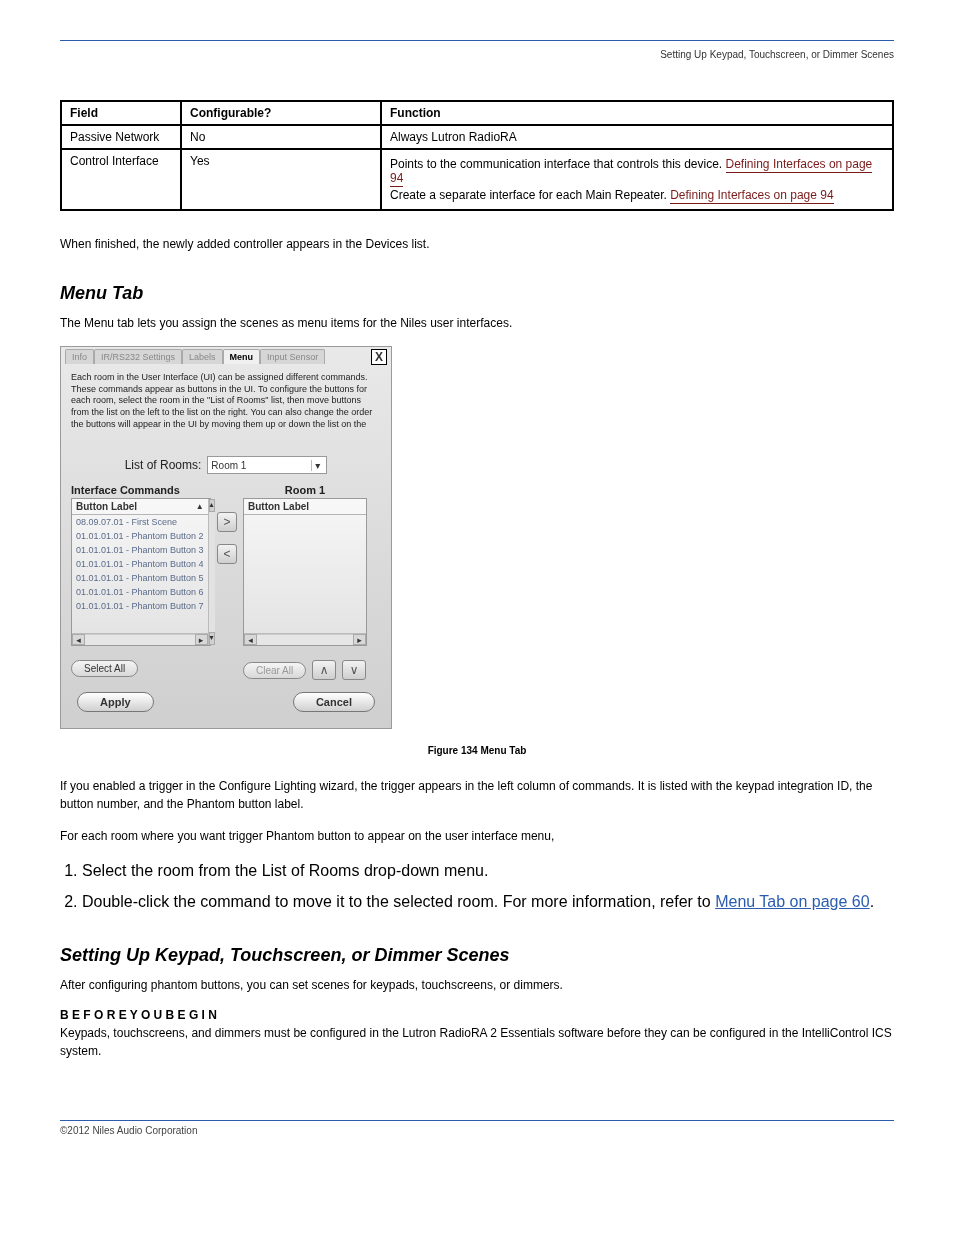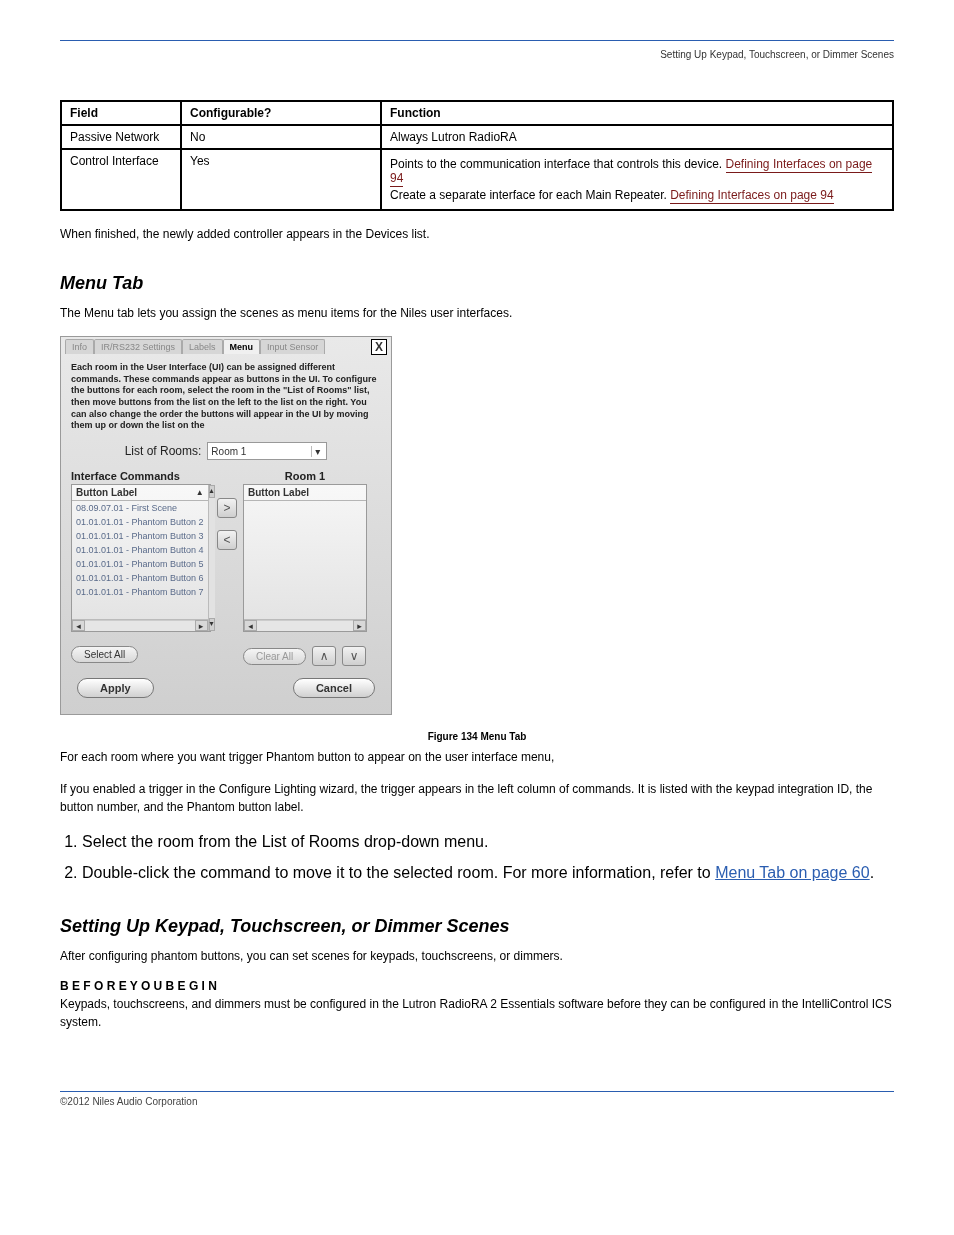--- a/index.html
+++ b/index.html
@@ -31,21 +31,21 @@
     margin: 30px 0 10px 0;
   }
   .body-text {
     font-size: 12px;
     line-height: 1.5;
     margin: 0 0 14px 0;
   }
   table.params {
     width: 100%;
     border-collapse: collapse;
-    margin: 6px 0 14px 0;
+    margin: 6px 0 24px 0;
   }
   table.params th, table.params td {
     border: 2px solid #000;
     padding: 4px 8px;
     text-align: left;
     vertical-align: top;
     font-size: 12px;
   }
   table.params th { font-weight: bold; }
   .col-field { width: 120px; }
@@ -102,24 +102,24 @@
     text-align: center;
     line-height: 14px;
     background: #fff;
     font-size: 12px;
   }
   .ui-body {
     padding: 8px 10px 14px 10px;
   }
   .ui-desc {
     font-size: 9px;
-    font-weight: bold;
+    font-weight: normal;
     line-height: 1.3;
     color: #222;
-    margin-bottom: 10px;
+    margin-bottom: 26px;
   }
   .ui-row {
     display: flex;
     align-items: center;
     justify-content: center;
     margin: 6px 0 10px 0;
     gap: 6px;
   }
   .ui-row label { font-size: 12px; color: #222; }
   .ui-select {
@@ -212,21 +212,21 @@
   }
   .ui-footer {
     display:flex; justify-content: space-between;
     padding: 12px 6px 2px 6px;
     text-align: center;
   }
   .centered-label {
     font-size: 10px;
     font-weight: bold;
     text-align: center;
-    margin: 4px 0 6px 0;
+    margin: 4px 0 21px 0;
   }
   .note-heading {
     font-weight: bold;
     font-size: 12px;
     margin: 6px 0 2px 0;
   }
   ol.steps {
     font-size: 16px;
     line-height: 1.55;
     margin: 8px 0 8px 22px;
@@ -369,22 +369,22 @@
 
     <div class="ui-footer">
       <span class="bigpill">Apply</span>
       <span class="bigpill">Cancel</span>
     </div>
   </div>
 </div>
 
 <div class="centered-label">Figure 134  Menu Tab</div>
 
+<p class="body-text">If you enabled a trigger in the Configure Lighting wizard, the trigger appears in the left column of commands. It is listed with the keypad integration ID, the button number, and the Phantom button label.</p>
 <p class="body-text">For each room where you want trigger Phantom button to appear on the user interface menu,</p>
-<p class="body-text">If you enabled a trigger in the Configure Lighting wizard, the trigger appears in the left column of commands. It is listed with the keypad integration ID, the button number, and the Phantom button label.</p>
 
 <ol class="steps">
   <li>Select the room from the List of Rooms drop-down menu.</li>
   <li>
     <span>Double-click the command to move it to the selected room. For more information, refer to </span><span class="xref2">Menu Tab on page 60</span><span>.</span>
   </li>
 </ol>
 
 <h2 class="sect-title">Setting Up Keypad, Touchscreen, or Dimmer Scenes</h2>
 <p class="body-text">After configuring phantom buttons, you can set scenes for keypads, touchscreens, or dimmers.</p>

